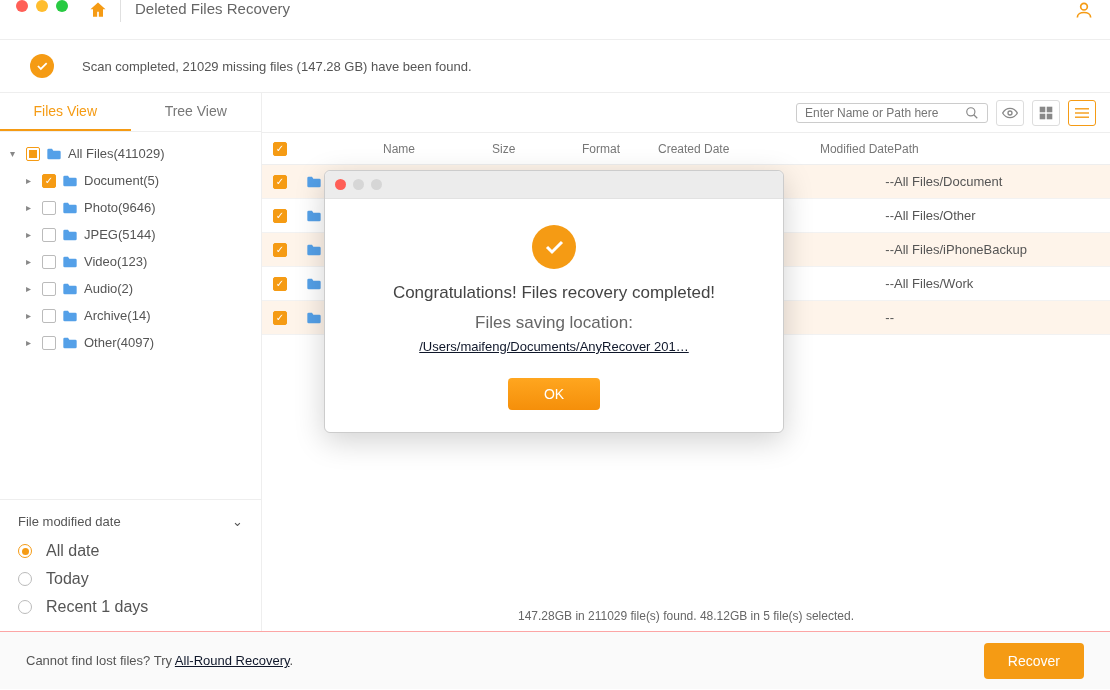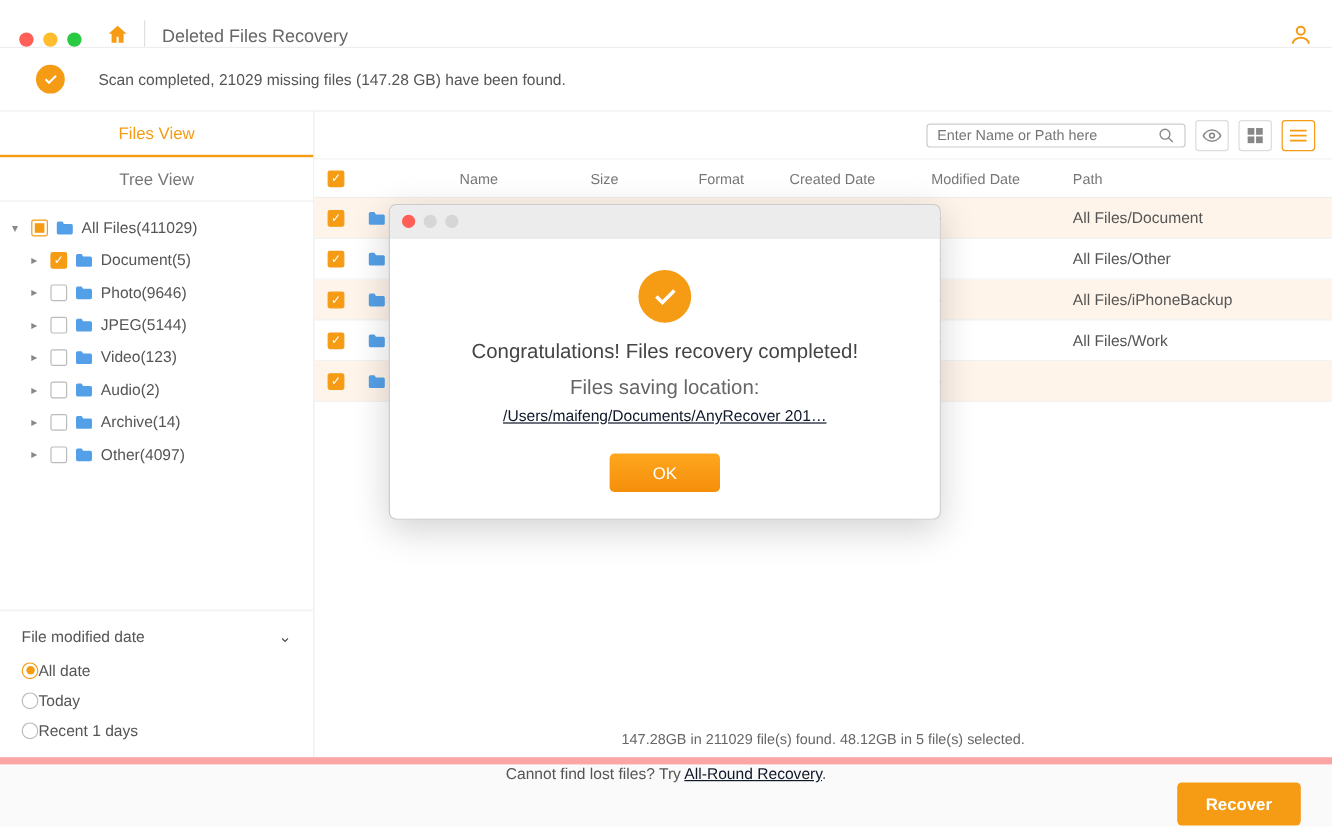--- a/index.html
+++ b/index.html
@@ -1,64 +1,64 @@
 <!DOCTYPE html>
 <html><head>
   <meta charset="utf-8">
   <style>
     * { margin:0; padding:0; box-sizing:border-box; font-family:-apple-system,BlinkMacSystemFont,"Segoe UI",sans-serif; }
     body { width:1110px; height:690px; background:#fff; overflow:hidden; color:#555; font-size:13px; position:relative; }
-    .titlebar { height:40px; display:flex; align-items:flex-end; padding:0 16px; border-bottom:1px solid #eee; }
+    .titlebar { height:40px; display:flex; align-items:flex-start; padding:0 16px; border-bottom:1px solid #eee; }
     .traffic { display:flex; gap:8px; margin-right:20px; }
     .dot { width:12px; height:12px; border-radius:50%; }
     .red { background:#ff5f57; } .yellow { background:#ffbd2e; } .green { background:#28ca42; }
     .home-icon { color:#f59b14; margin-right:12px; }
     .vline { width:1px; height:22px; background:#e0e0e0; margin-right:14px; }
     .title { font-size:15px; color:#666; }
     .user-icon { margin-left:auto; color:#f59b14; }
     .status-bar { padding:14px 30px; display:flex; align-items:center; gap:28px; border-bottom:1px solid #eee; }
     .check-badge { width:24px; height:24px; border-radius:50%; background:#f59b14; display:flex; align-items:center; justify-content:center; color:#fff; }
     .content { display:flex; height:calc(100% - 40px - 54px - 58px); }
     .sidebar { width:262px; min-width:262px; border-right:1px solid #eee; display:flex; flex-direction:column; }
-    .tabs { display:flex; border-bottom:1px solid #eee;flex-direction:column; }
+    .tabs { display:flex; border-bottom:1px solid #eee; }
     .tab { flex:1; text-align:center; padding:10px 0; font-size:14px; color:#777; cursor:pointer; }
     .tab.active { color:#f59b14; border-bottom:2px solid #f59b14; }
     .tree { padding:8px 0; font-size:13px; }
     .tree-item { display:flex; align-items:center; padding:6px 10px; gap:6px; cursor:pointer; }
     .tree-item.child { padding-left:26px; }
     .chev { width:10px; color:#888; font-size:10px; }
     .cbx { width:14px; height:14px; border:1px solid #bbb; border-radius:2px; display:inline-flex;align-items:center;justify-content:center; }
     .cbx.on { background:#f59b14; border-color:#f59b14; color:#fff; font-size:10px; }
     .cbx.mix { border-color:#f59b14; }
     .cbx.mix::after { content:""; width:8px; height:8px; background:#f59b14; }
     .folder-ic { color:#54a0e8; }
     .filter { border-top:1px solid #eee; padding:10px 18px; margin-top:auto; }
     .filter-head { display:flex; justify-content:space-between; font-size:13px; color:#555; padding:4px 0 8px; }
-    .radio-row { display:flex; align-items:center; gap:0; padding:5px 0; font-size:13px; color:#555; }
+    .radio-row { display:flex; align-items:center; gap:14px; padding:5px 0; font-size:16px; color:#555; }
     .radio { width:14px; height:14px; border:1px solid #bbb; border-radius:50%; display:inline-flex;align-items:center;justify-content:center; }
     .radio.on { border-color:#f59b14; }
     .radio.on::after { content:""; width:7px; height:7px; border-radius:50%; background:#f59b14; }
     .main { flex:1; display:flex; flex-direction:column; }
     .toolbar { height:40px; display:flex; align-items:center; padding:0 14px; gap:8px; border-bottom:1px solid #eee; }
-    .search { margin-left:auto; display:flex; align-items:center; border:1px solid #ccc; border-radius:3px; padding:2px 8px; width:216px; }
+    .search { margin-left:auto; display:flex; align-items:center; border:1px solid #ccc; border-radius:3px; padding:2px 8px; width:192px; }
     .search input { border:none; outline:none; font-size:12px; flex:1; color:#666; }
     .icon-btn { width:28px; height:26px; border:1px solid #ddd; border-radius:3px; display:flex; align-items:center; justify-content:center; color:#888; cursor:pointer; }
     .icon-btn.on { color:#f59b14; border-color:#f59b14; }
     .table-head { display:flex; align-items:center; background:#fff; border-bottom:1px solid #eee; font-size:12px; color:#777; height:32px; }
     .col-check{width:36px;display:flex;justify-content:center;}
     .col-name{flex:0 0 194px;padding-left:8px;text-align:center;}
     .col-size{flex:0 0 90px;}
     .col-format{flex:0 0 76px;}
     .col-created{flex:0 0 118px;}
-    .col-modified{flex:0 0 118px;}
+    .col-modified{flex:0 0 118px;text-align:right;}
     .col-path{flex:1;}
     .row { display:flex; align-items:center; height:34px; border-bottom:1px solid #f2f2f2; font-size:13px; color:#555;}
     .row.alt { background:#fef4ea; }
-    .footer { height:58px; border-top:6px solid #fca5a5; display:flex; align-items:center; padding:0 26px; background:#fafafa;flex-direction:column;}
-    .recover-btn { margin-left:auto; background:#f59b14; color:#fff; padding:10px 24px; border-radius:4px; font-size:14px; cursor:pointer;font-weight:bold;}
+    .footer { height:58px; border-top:1px solid #fca5a5; display:flex; align-items:center; padding:0 26px; background:#fafafa;}
+    .recover-btn { margin-left:auto; background:#f59b14; color:#fff; padding:10px 24px; border-radius:4px; font-size:14px; cursor:pointer;}
     .link { color:#0f172a; text-decoration:underline; cursor:pointer;}
     .status-line { text-align:center; padding:8px 0; font-size:12px; color:#666; }
     
     .modal { position:absolute; left:324px; top:170px; width:460px; background:#f7f7f7; border:1px solid #ccc; border-radius:6px; box-shadow:0 8px 30px rgba(0,0,0,0.18);}
     .modal-titlebar { height:28px; display:flex; align-items:center; padding:0 10px; gap:7px; border-bottom:1px solid #e2e2e2; background:#ececec; border-radius:6px 6px 0 0;}
     .mdot{width:11px;height:11px;border-radius:50%;}
     .mred{background:#ff5f57;} .mgrey{background:#d6d6d6;}
     .modal-body { background:#fff; padding:26px 20px 22px; text-align:center; border-radius:0 0 6px 6px;}
     .big-check { width:44px;height:44px;border-radius:50%;background:#f59b14;display:inline-flex;align-items:center;justify-content:center;color:#fff;margin-bottom:14px;}
     .modal-title { font-size:17px; color:#444; margin-bottom:10px;}

